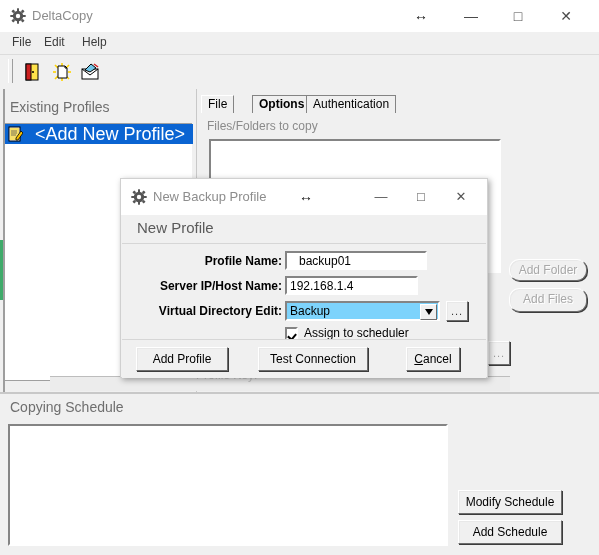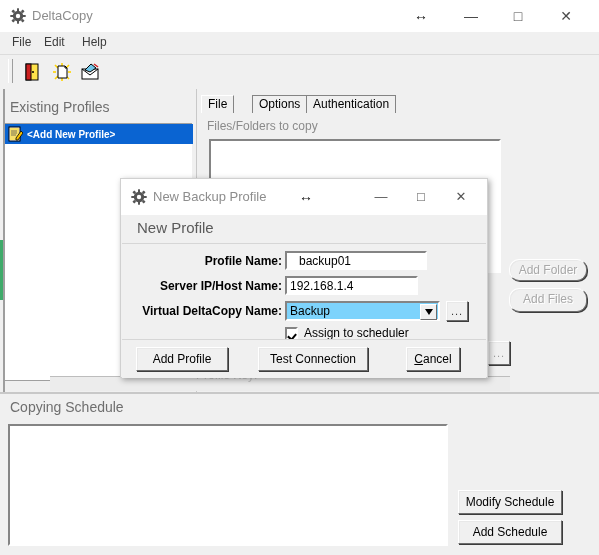--- a/index.html
+++ b/index.html
@@ -46,35 +46,35 @@
   
   .panel-left{position:absolute;left:0;top:89px;width:196px;height:303px;background:#f0f0f0;
      border-right:1px solid #c8c8c8;}
   .section-head{font-size:14px;color:#6f6f6f;font-family:"Liberation Sans",sans-serif;}
   .profiles-head{position:absolute;left:10px;top:10px;}
   .profiles-list{position:absolute;left:4px;top:34px;width:188px;height:258px;
      background:#ffffff;border:1px solid #a0a0a0;border-right:none;box-sizing:border-box;}
   .profile-row{position:absolute;left:0;top:0;width:188px;height:20px;background:#0a64d2;
      display:flex;align-items:center;}
   .profile-row .pr-icon{width:16px;height:16px;margin-left:2px;margin-right:4px;flex:0 0 auto;}
-  .profile-row .pr-label{color:#ffffff;font-size:10px;font-weight:bold;
-     font-family:"Liberation Sans",sans-serif;}
+  .profile-row .pr-label{color:#ffffff;font-size:18px;font-weight:normal;
+     font-family:"Liberation Sans",sans-serif;margin-left:8px;}
   .left-green{position:absolute;left:0px;top:240px;width:3px;height:60px;background:#3faa6a;}
   .left-strip{position:absolute;left:3px;top:89px;width:2px;height:303px;background:#9e9e9e;}
 
   
   .panel-right{position:absolute;left:197px;top:89px;width:402px;height:303px;background:#f0f0f0;}
   .tabstrip{position:absolute;left:4px;top:6px;height:19px;}
   .tab{position:absolute;top:0;height:19px;box-sizing:border-box;font-size:12px;
      line-height:17px;padding:0 6px;background:#f0f0f0;border:1px solid #848484;
      border-bottom:none;color:#000;}
   .tab.active{background:#f0f0f0;border-color:#ffffff #848484 #f0f0f0 #ffffff;
      border-top:1px solid #ffffff;border-left:1px solid #ffffff;}
   .tab-filelist{left:0px;}
-  .tab-options{left:51px;}
+  .tab-options{left:51px;font-weight:bold;}
   .tab-auth{left:105px;}
   .tabpage{position:absolute;left:4px;top:24px;width:394px;height:274px;
      background:#f0f0f0;box-sizing:border-box;}
   .field-caption{position:absolute;font-size:12px;color:#8b8b8b;}
   .cap-files{left:6px;top:6px;}
   .filelist-box{position:absolute;left:8px;top:26px;width:292px;height:134px;background:#ffffff;
      border:2px solid;border-color:#848484 #ffffff #ffffff #848484;box-sizing:border-box;}
   .btn{position:absolute;box-sizing:border-box;background:#f0f0f0;font-size:12px;
      text-align:center;border:1px solid;border-color:#ffffff #6d6d6d #6d6d6d #ffffff;
      box-shadow:inset 1px 1px 0 #e8e8e8, 1px 1px 0 #3c3c3c;color:#000;}
@@ -290,21 +290,21 @@
 
     <div class="dlg-heading">New Profile</div>
 
     <div class="dlg-body">
       <div class="fld-label lbl-profile">Profile Name:</div>
       <div class="txtbox in-profile">backup01</div>
 
       <div class="fld-label lbl-server">Server IP/Host Name:</div>
       <div class="txtbox in-server">192.168.1.4</div>
 
-      <div class="fld-label lbl-vdir">Virtual DeltaCopy Name:</div>
+      <div class="fld-label lbl-vdir">Virtual Directory Edit:</div>
       <div class="combo">
         <span class="combo-text">Backup</span>
         <span class="combo-arrow">
           <svg width="8" height="6" viewBox="0 0 8 6">
               <polygon points="0,0 8,0 4,6" fill="#000"></polygon>
             </svg>
         </span>
       </div>
       <div class="btn dlg-dots">...</div>
 

